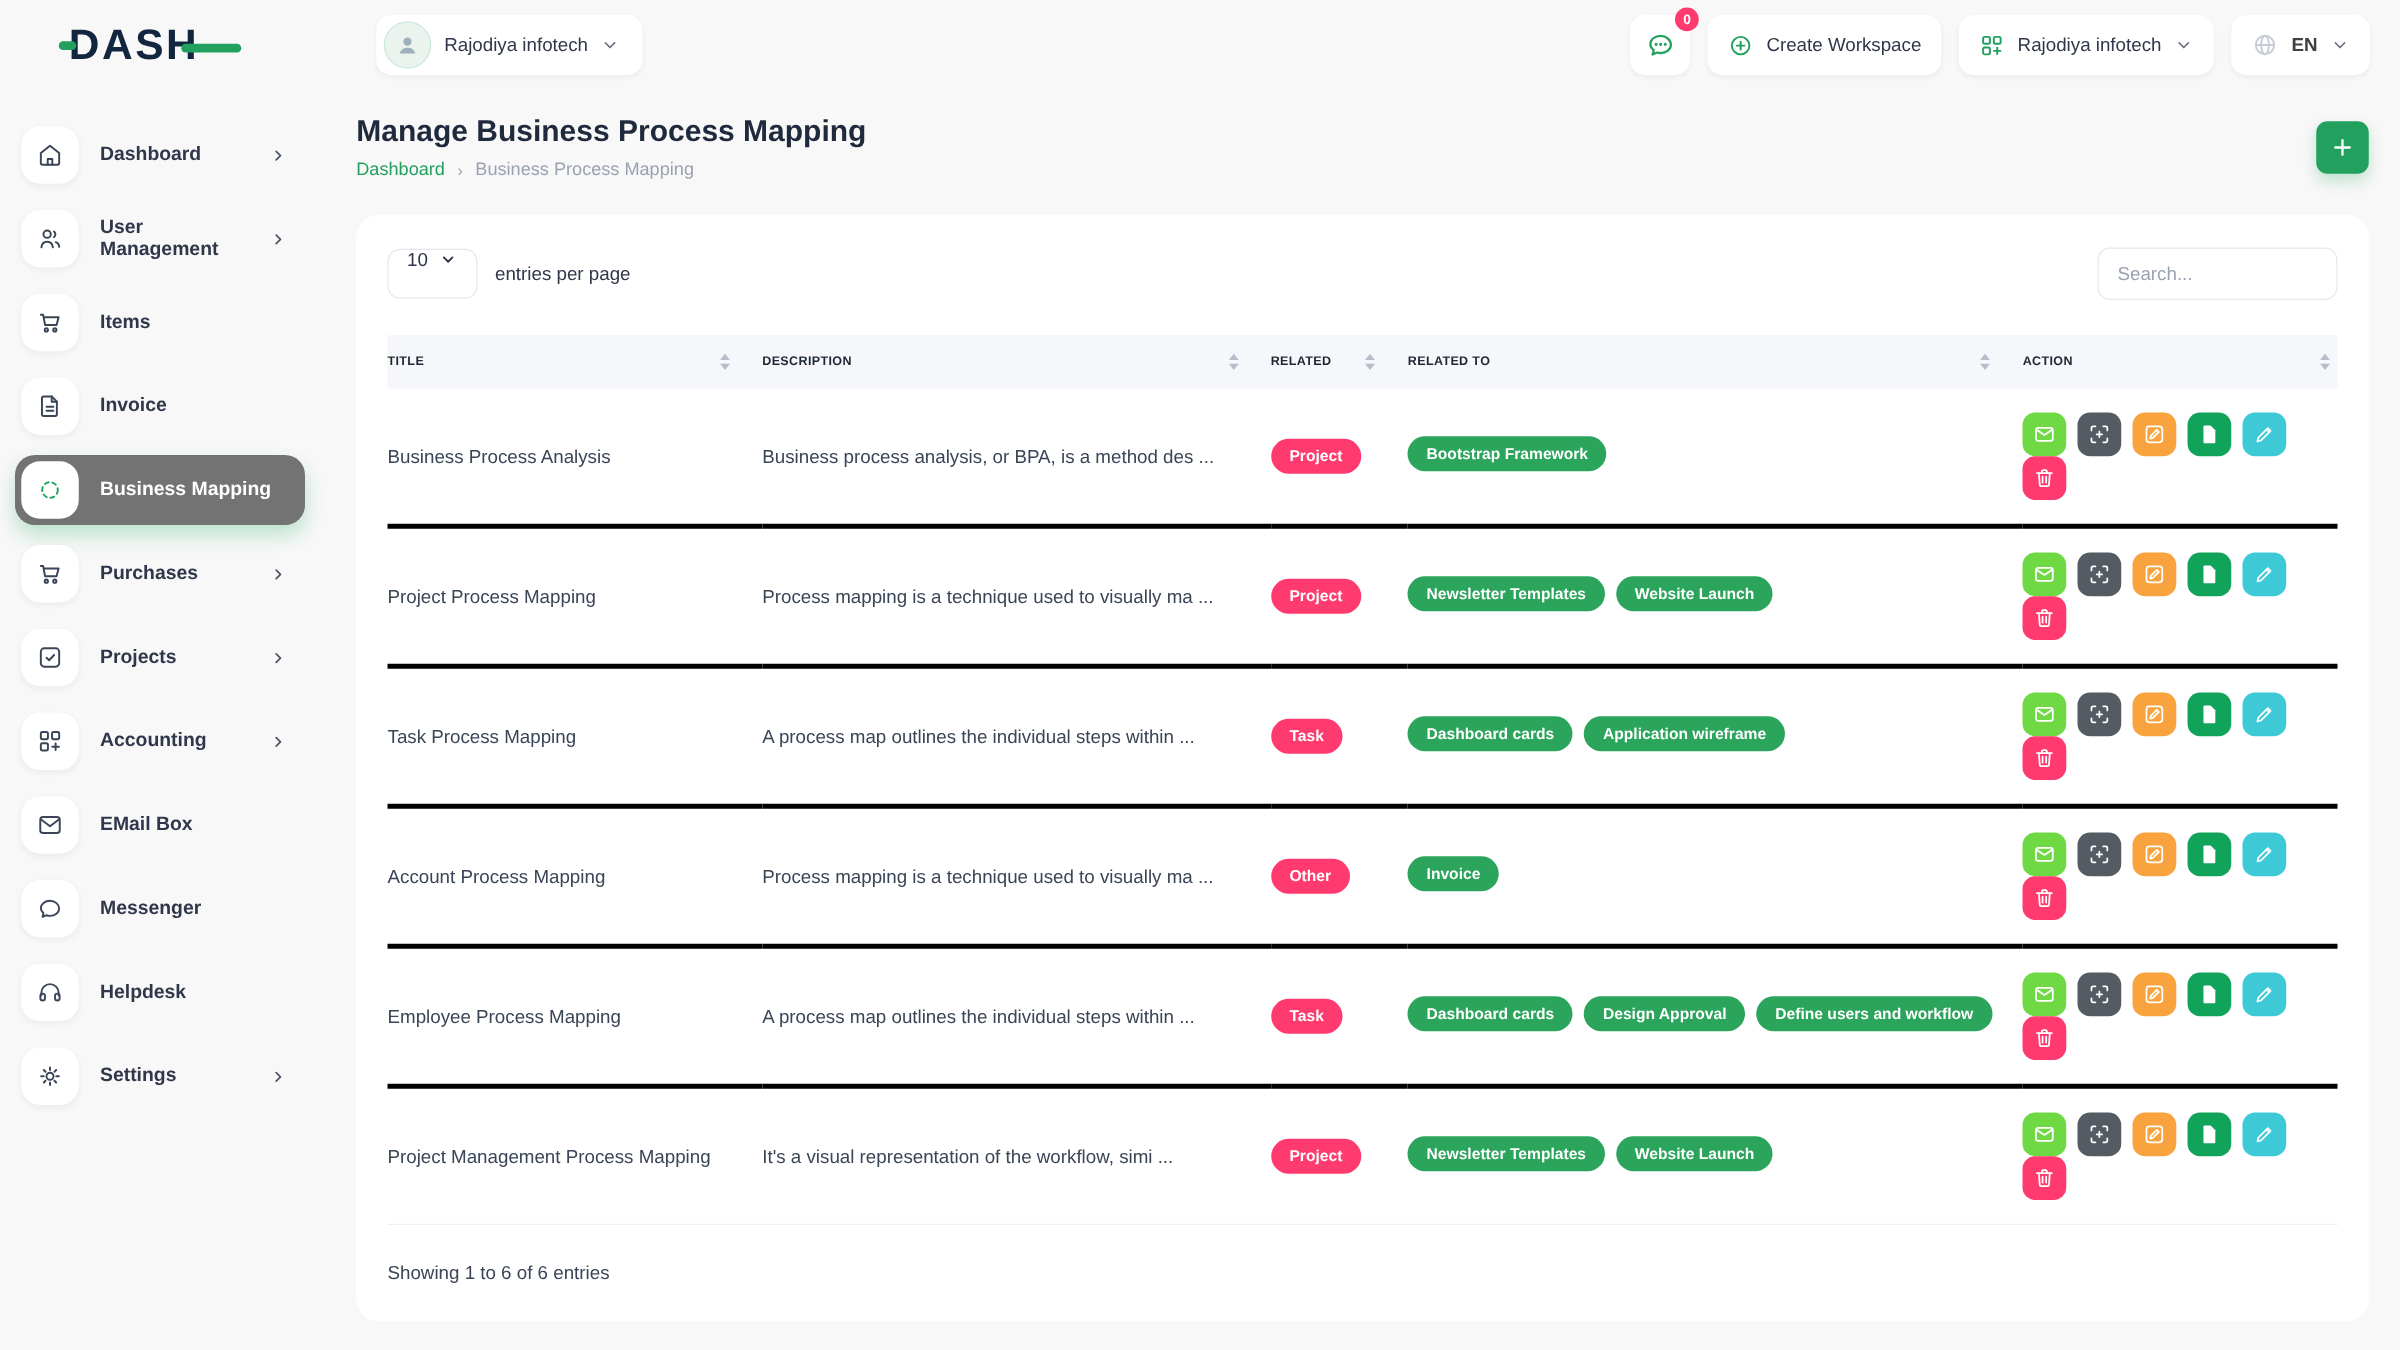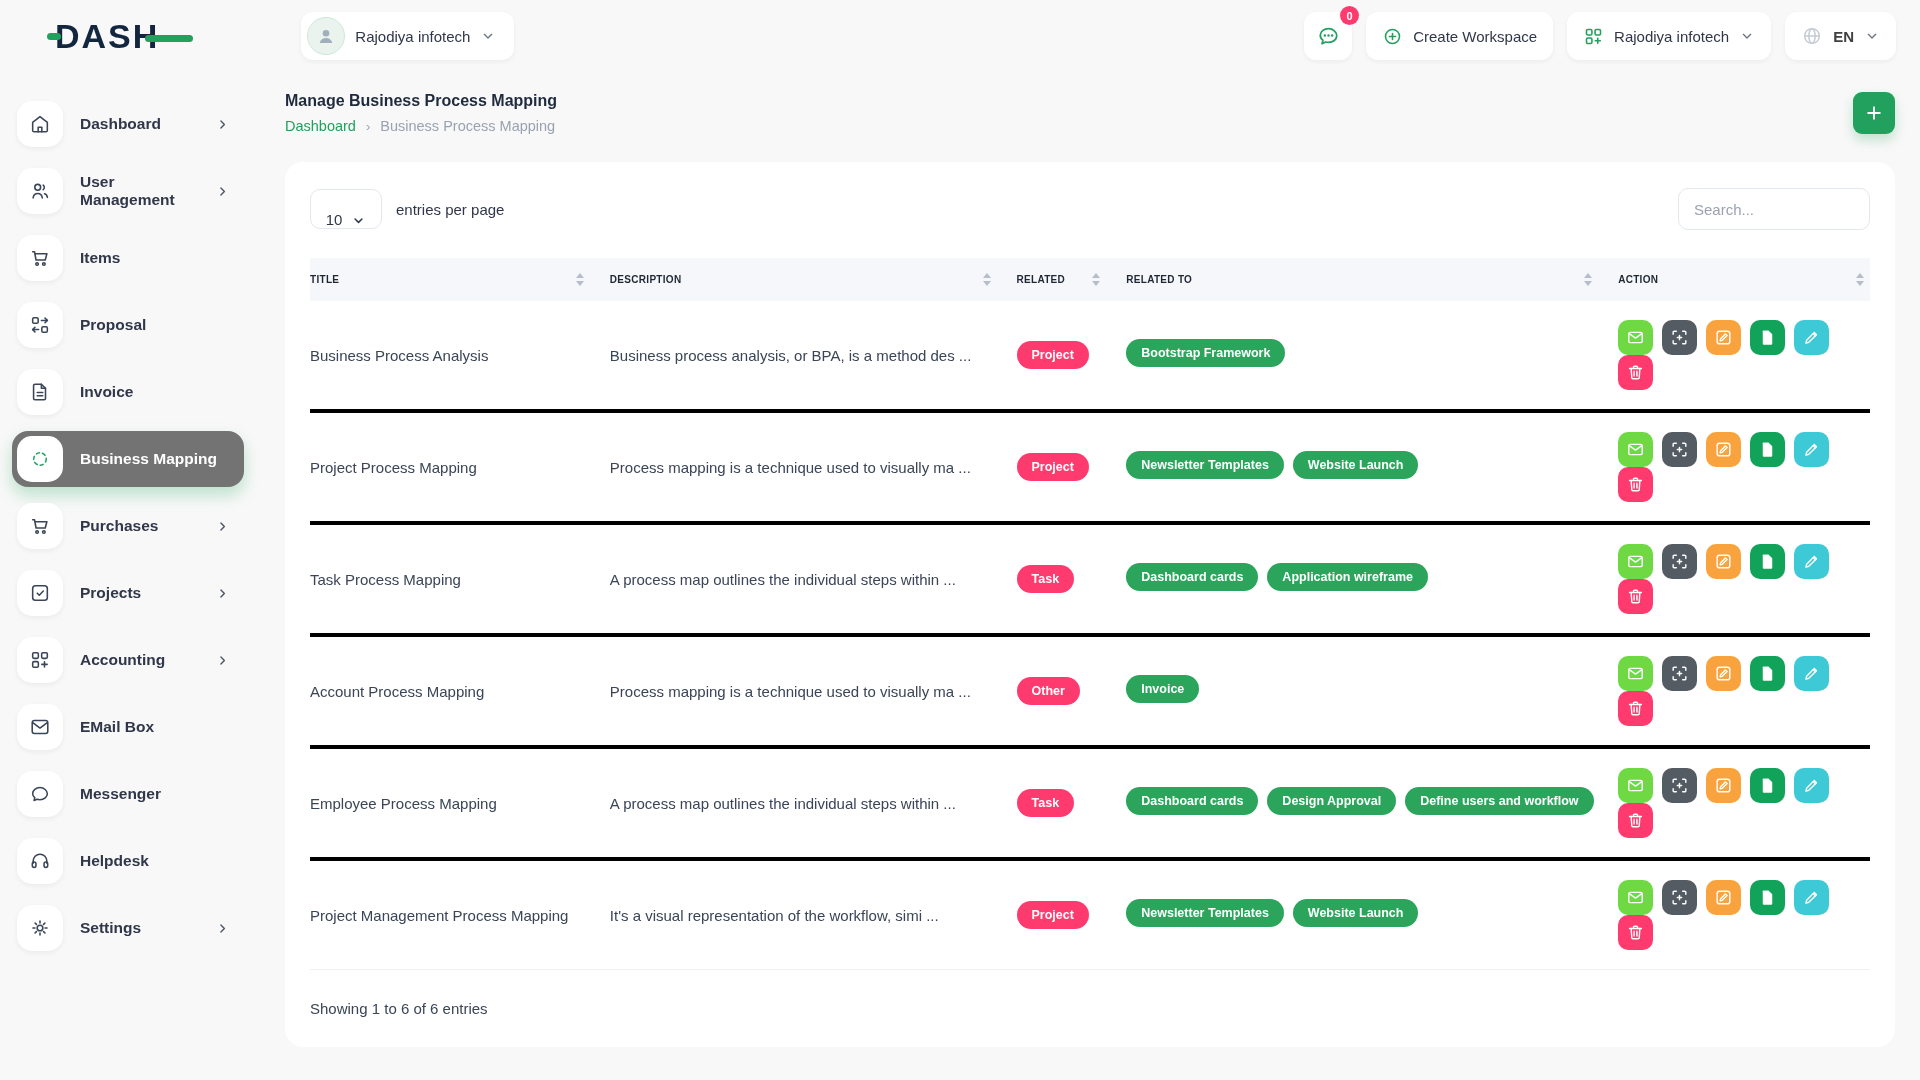--- a/index.html
+++ b/index.html
@@ -35,35 +35,35 @@
               display:flex; align-items:center; justify-content:center; color:#3A4557;
               box-shadow:0 2px 5px rgba(25,39,62,0.06); }
   .nav-label { font-size:15.5px; font-weight:600; color:#30374A; }
   .nav-item .chev { margin-left:auto; color:#4B5563; }
   .nav-item.active { background:#737373; box-shadow:0 8px 16px rgba(33,164,95,0.28); }
   .nav-item.active .nav-label { color:#fff; font-weight:700; }
   .nav-item.active .icon-box { color:#21A45F; box-shadow:none; }
 
   main { flex:1; padding:20px 25px 0 0; position:relative; }
   .page-head { display:flex; align-items:center; justify-content:space-between; margin-bottom:28px; }
-  h1 { font-size:16px; font-weight:700; color:#1F2A3D; margin-bottom:8px; }
+  h1 { font-size:24px; font-weight:700; color:#1F2A3D; margin-bottom:8px; }
   .breadcrumb { display:flex; align-items:center; gap:10px; font-size:14.5px; }
   .breadcrumb a { color:#21A15D; text-decoration:none; cursor:pointer; }
   .breadcrumb .sep { color:#9AA2B1; font-size:13px; }
   .breadcrumb .current { color:#9AA2B1; }
   .add-btn { width:42px; height:42px; border:none; border-radius:9px; background:#21A15D; color:#fff;
              display:flex; align-items:center; justify-content:center; cursor:pointer;
              box-shadow:0 6px 12px rgba(33,161,93,0.25); }
 
   
   .card { background:#fff; border-radius:18px; padding:26px 25px 30px 25px; min-height:637px; }
   .controls { display:flex; align-items:center; justify-content:space-between; margin-bottom:28px; }
   .controls .left { display:flex; align-items:center; gap:14px; }
   .select { width:72px; height:40px; border:1px solid #E3E7EE; border-radius:10px; display:flex;
-            align-items:flex-end; justify-content:center; gap:9px; font-size:15px; color:#30374A; cursor:pointer; }
+            align-items:flex-start; justify-content:center; gap:9px; font-size:15px; color:#30374A; cursor:pointer; }
   .epp { font-size:15px; color:#30374A; }
   .search { width:192px; height:42px; border:1px solid #E3E7EE; border-radius:10px; padding:0 15px;
             font-size:15px; color:#30374A; font-family:"Liberation Sans", sans-serif; outline:none; }
   .search::placeholder { color:#9AA2B1; }
 
   table { width:100%; border-collapse:collapse; }
   thead tr { background:#F5F7FB; }
   th { text-align:left; padding:0; }
   th .th-inner { display:flex; align-items:center; justify-content:space-between; padding:15px 26px 15px 0;
                  font-size:10px; font-weight:700; color:#1F2733; letter-spacing:.3px; cursor:pointer; }
@@ -192,33 +192,20 @@
             <path d="M4 5.2h2l1.7 9h10l1.8-6.8H6.4"></path>
             <circle cx="8.8" cy="18.5" r="1.4"></circle>
             <circle cx="16.2" cy="18.5" r="1.4"></circle>
           </svg>
         </span>
         <span class="nav-label">Items</span>
       </div>
       <div class="nav-item">
         <span class="icon-box">
           <svg width="22" height="22" viewBox="0 0 24 24" fill="none" stroke="currentColor" stroke-width="1.7" stroke-linecap="round" stroke-linejoin="round">
-            <rect x="4" y="4" width="6" height="6" rx="1.4"></rect>
-            <rect x="14" y="14" width="6" height="6" rx="1.4"></rect>
-            <path d="M13.5 7H20"></path>
-            <path d="m17.5 4.5 2.5 2.5-2.5 2.5"></path>
-            <path d="M10.5 17H4"></path>
-            <path d="m6.5 14.5-2.5 2.5 2.5 2.5"></path>
-          </svg>
-        </span>
-        <span class="nav-label">Proposal</span>
-      </div>
-      <div class="nav-item">
-        <span class="icon-box">
-          <svg width="22" height="22" viewBox="0 0 24 24" fill="none" stroke="currentColor" stroke-width="1.7" stroke-linecap="round" stroke-linejoin="round">
             <path d="M6.5 3.5h7l4.5 4.5V19a1.5 1.5 0 0 1-1.5 1.5h-10A1.5 1.5 0 0 1 5 19V5a1.5 1.5 0 0 1 1.5-1.5Z"></path>
             <path d="M13.5 3.5V8H18"></path>
             <path d="M9 12.5h6M9 16h6"></path>
           </svg>
         </span>
         <span class="nav-label">Invoice</span>
       </div>
       <div class="nav-item active">
         <span class="icon-box">
           <svg width="22" height="22" viewBox="0 0 24 24" fill="none" stroke="currentColor" stroke-width="1.7" stroke-linecap="round" stroke-linejoin="round">

